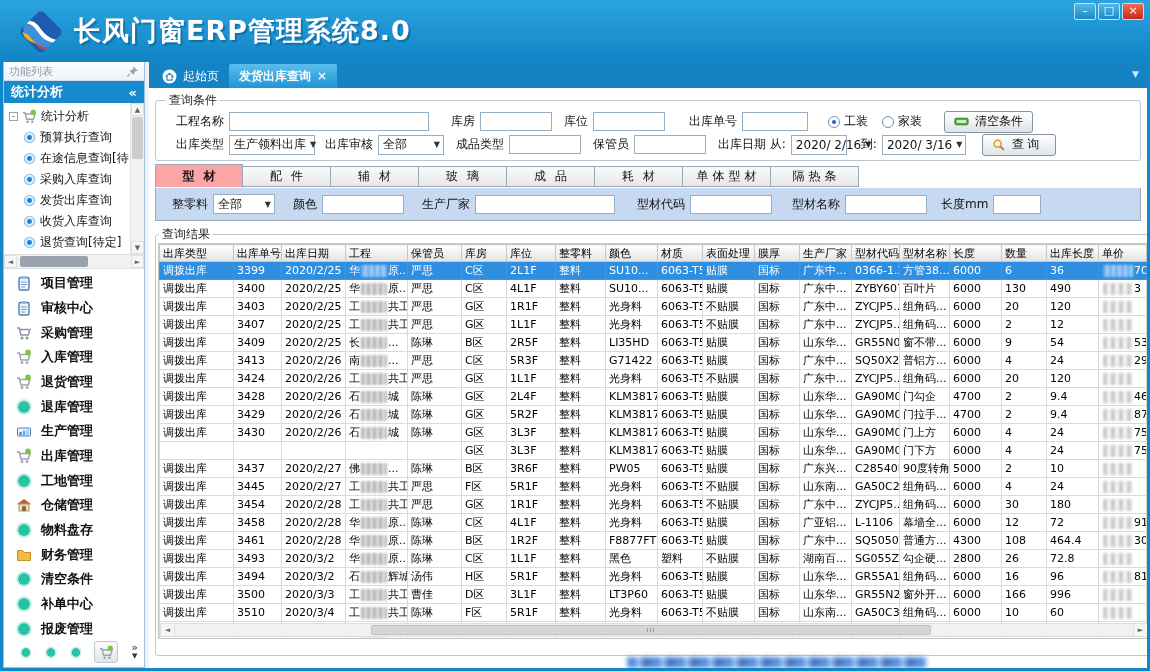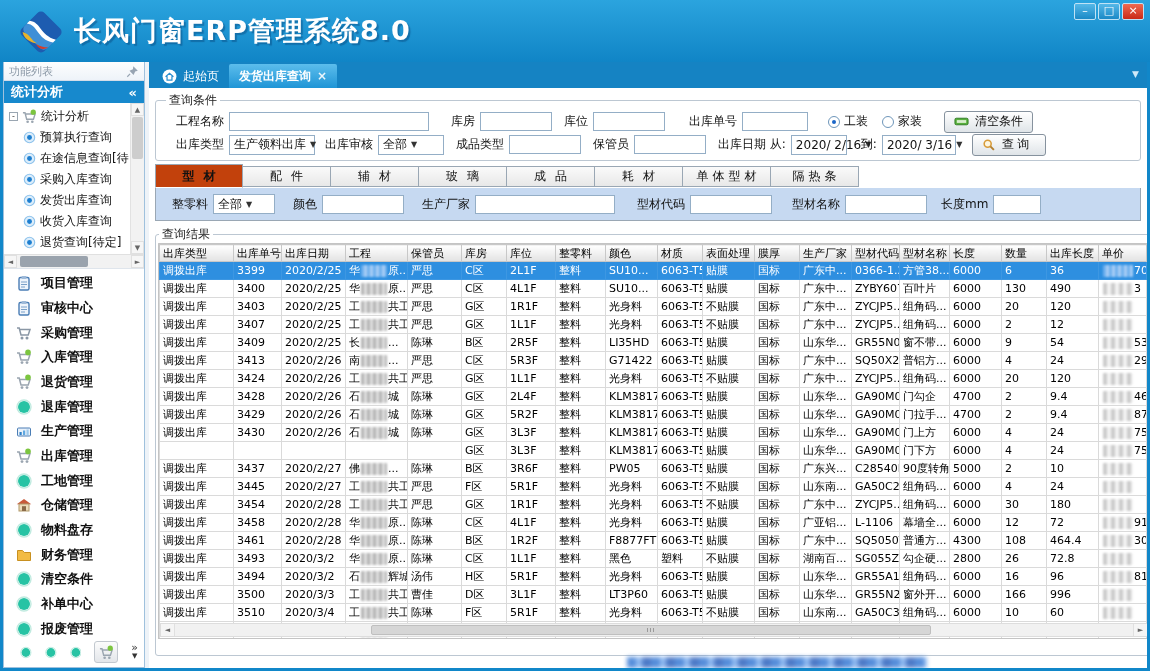--- a/index.html
+++ b/index.html
@@ -51,30 +51,30 @@
   .tab.active{background:linear-gradient(#5cbdec,#1f95d6);font-weight:bold;border-radius:2px 2px 0 0;}
   .tab .close-x{font-size:12px;opacity:.9;}
   .tabbar-caret{position:absolute;right:8px;top:7px;color:#cfe9f8;font-size:9px;}
 
   .content{flex:1;position:relative;display:flex;flex-direction:column;padding:4px 6px 12px;background:#fff;overflow:hidden;}
   .groupbox{border:1px solid #bcc7d2;border-radius:3px;margin:0;padding:1px 8px 4px;}
   .groupbox legend{font-size:12px;color:#222;padding:0 3px;margin-left:2px;}
   .q-row{display:flex;align-items:center;height:23px;font-size:12px;color:#111;white-space:nowrap;}
   .lbl{flex:none;text-align:right;}
   .tb{height:19px;border:1px solid #94aec6;background:#fff;margin:0 0 0 5px;padding:0 3px;font-size:12px;flex:none;}
-  .combo{height:20px;border:1px solid #94aec6;background:#fff;display:flex;align-items:center;padding:0 3px 0 4px;font-size:12px;margin-left:5px;flex:none;}
+  .combo{height:20px;border:1px solid #94aec6;background:#fff;display:flex;align-items:center;justify-content:space-between;padding:0 3px 0 4px;font-size:12px;margin-left:5px;flex:none;}
   .combo .ca{font-size:8px;color:#333;margin-left:4px;}
   .radio{width:12px;height:12px;border-radius:50%;border:1px solid #6e96ba;background:#fff;position:relative;flex:none;margin-right:4px;}
   .radio.on::after{content:'';position:absolute;left:3px;top:3px;width:4px;height:4px;border-radius:50%;background:#1b66c8;}
   .btn3d{height:22px;border:1px solid #86929e;background:linear-gradient(#ffffff,#dfe4e8);border-radius:3px;display:flex;align-items:center;gap:6px;padding:0 9px;font-size:12px;color:#111;flex:none;}
 
   .mat-tabs{display:flex;margin-top:5px;flex:none;}
   .mat-tab{width:88px;height:21px;background:linear-gradient(#fafafa,#e8e8e8);border:1px solid #9aa7b4;border-left:none;font-size:12px;color:#111;text-align:center;line-height:19px;letter-spacing:9px;text-indent:9px;overflow:hidden;white-space:nowrap;}
   .mat-tab:first-child{border-left:1px solid #9aa7b4;}
-  .mat-tab.active{background:#c2410c;border-bottom:1px solid #fff;font-weight:bold;height:24px;margin-top:-2px;line-height:22px;}
+  .mat-tab.active{background:#fca5a5;border-bottom:1px solid #fff;font-weight:bold;height:24px;margin-top:-2px;line-height:22px;}
   .mat-tab.wide{letter-spacing:4px;text-indent:4px;}
   .filter-band{flex:none;height:33px;background:#c6d9f1;border:1px solid #9aa7b4;border-top:none;display:flex;align-items:center;font-size:12px;color:#111;padding:0 10px;white-space:nowrap;}
 
   .results{flex:1;margin-top:5px;position:relative;padding:0 1px 1px;overflow:hidden;display:flex;flex-direction:column;}
   .grid-wrap{position:relative;flex:1;overflow:hidden;margin:0 1px 15px 1px;border:1px solid #c4c4c4;}
   table.grid{border-collapse:collapse;table-layout:fixed;width:1005px;font-size:11px;color:#000;}
   .grid th{background:linear-gradient(#ffffff,#e2e2e2);border:1px solid #c8c8c8;height:17px;font-weight:normal;text-align:left;padding:0 3px;white-space:nowrap;overflow:hidden;}
   .grid td{border:1px solid #dadada;height:18px;padding:0 3px;white-space:nowrap;overflow:hidden;background:#fff;}
   .grid tr.selected td{background:#2e8fe0;color:#fff;border-color:#3d97e2;}
   .blur{display:inline-block;width:26px;height:12px;vertical-align:middle;border-radius:1px;margin:0 1px;background:repeating-linear-gradient(90deg,#b5b5b5 0 3px,#dedede 3px 6px);filter:blur(1.3px);}
@@ -424,21 +424,21 @@
             <span class="lbl" style="margin-left:12px">成品类型</span>
             <input class="tb" style="width: 72px;">
             <span class="lbl" style="margin-left:12px">保管员</span>
             <input class="tb" style="width: 72px;">
             <span class="lbl" style="margin-left:12px">出库日期 从:</span>
             <div class="combo" style="width:56px">
                 <span>2020/ 2/16</span>
                 <span class="ca">▼</span>
               </div>
             <span class="lbl" style="margin-left:14px">到:</span>
-            <div class="combo" style="width:74px">
+            <div class="combo" style="width:84px">
                 <span>2020/ 3/16</span>
                 <span class="ca">▼</span>
               </div>
             <button class="btn3d" style="margin-left:16px;width:74px">
               <svg width="14" height="14">
                   <use href="#i-search"></use>
                 </svg>
               <span>查 询</span>
             </button>
           </div>

